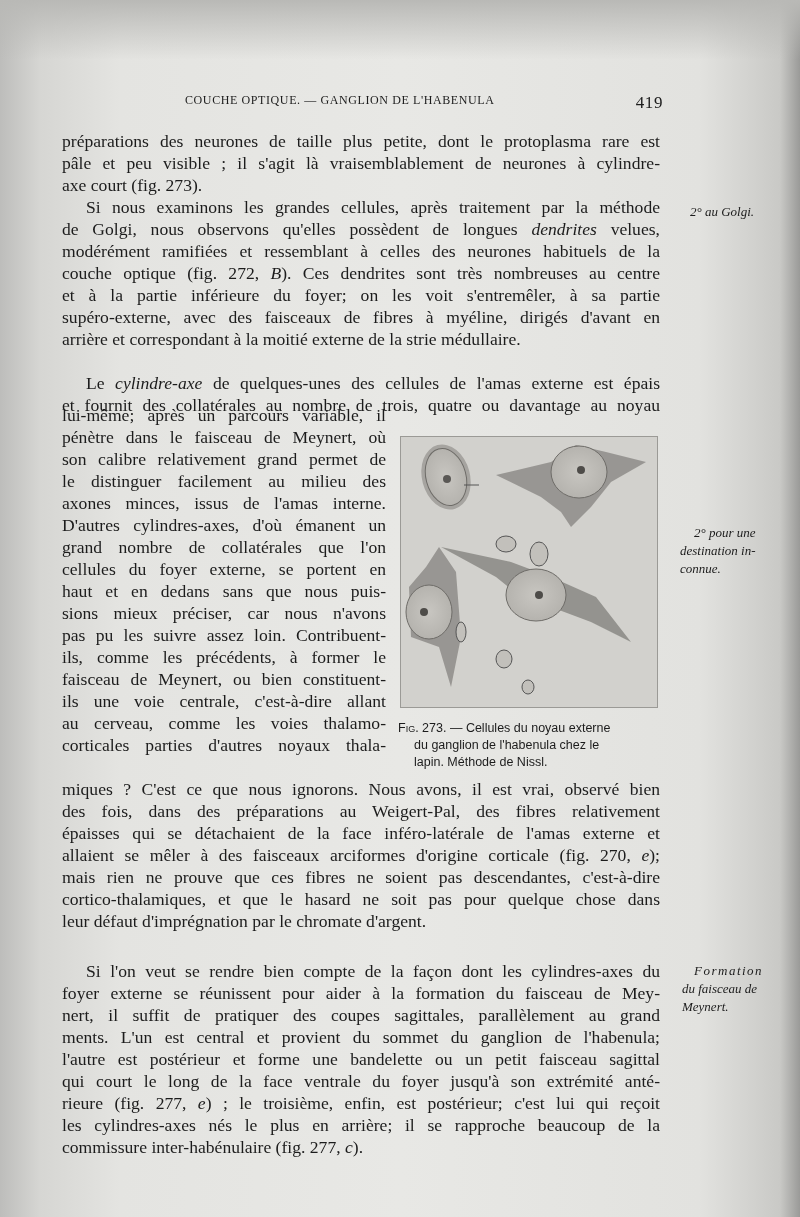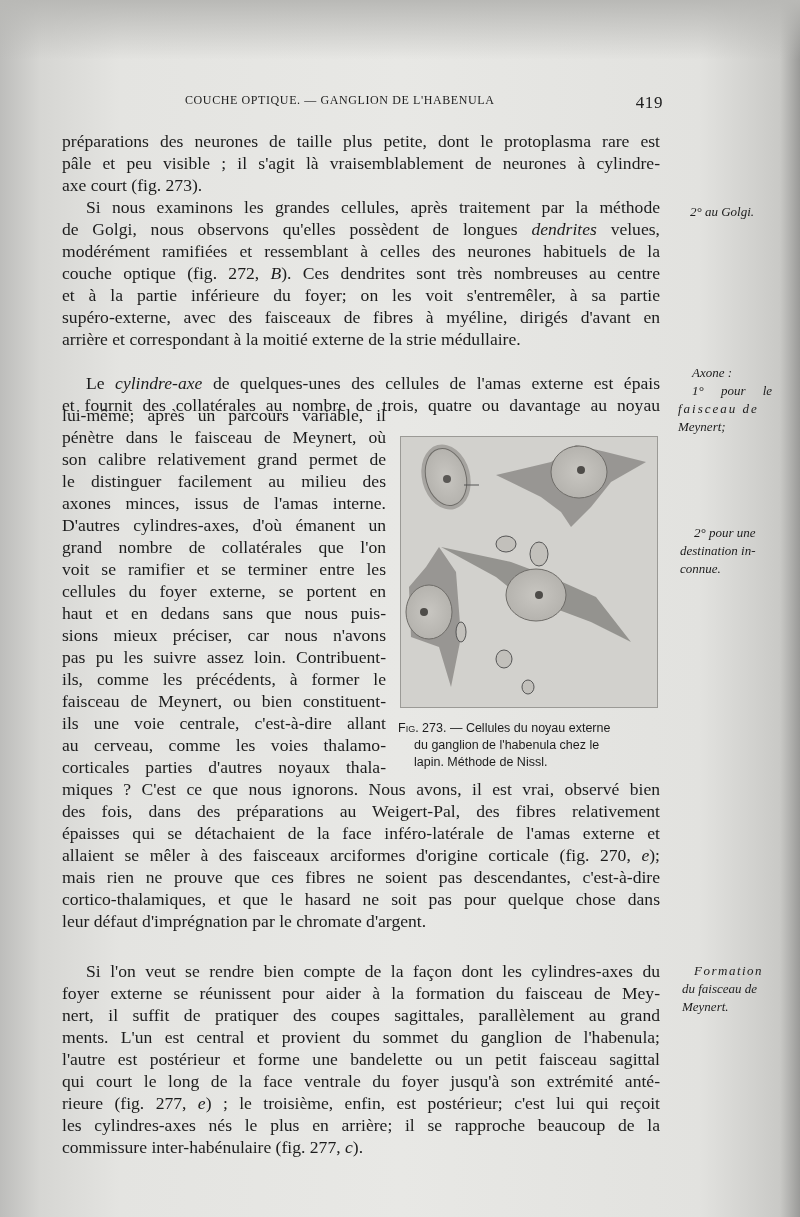--- a/index.html
+++ b/index.html
@@ -82,21 +82,20 @@
   </div>
 
   <div class="body-text body-narrow" style="top:404px;">
     <span class="line">lui-même; après un parcours variable, il</span>
     <span class="line">pénètre dans le faisceau de Meynert, où</span>
     <span class="line">son calibre relativement grand permet de</span>
     <span class="line">le distinguer facilement au milieu des</span>
     <span class="line">axones minces, issus de l'amas interne.</span>
     <span class="line">D'autres cylindres-axes, d'où émanent un</span>
     <span class="line">grand nombre de collatérales que l'on</span>
-    <span class="line">voit se ramifier et se terminer entre les</span>
     <span class="line">cellules du foyer externe, se portent en</span>
     <span class="line">haut et en dedans sans que nous puis-</span>
     <span class="line">sions mieux préciser, car nous n'avons</span>
     <span class="line">pas pu les suivre assez loin. Contribuent-</span>
     <span class="line">ils, comme les précédents, à former le</span>
     <span class="line">faisceau de Meynert, ou bien constituent-</span>
     <span class="line">ils une voie centrale, c'est-à-dire allant</span>
     <span class="line">au cerveau, comme les voies thalamo-</span>
     <span class="line">corticales parties d'autres noyaux thala-</span>
   </div>
@@ -170,26 +169,20 @@
     <span class="line">l'autre est postérieur et forme une bandelette ou un petit faisceau sagittal</span>
     <span class="line">qui court le long de la face ventrale du foyer jusqu'à son extrémité anté-</span>
     <span class="line"><span>rieure (fig. 277,</span> <i>e</i><span>) ; le troisième, enfin, est postérieur; c'est lui qui reçoit</span></span>
     <span class="line">les cylindres-axes nés le plus en arrière; il se rapproche beaucoup de la</span>
     <span class="line last"><span>commissure inter-habénulaire (fig. 277,</span> <i>c</i><span>).</span></span>
   </div>
 
   <div class="margin-note" style="top:203px; left:690px;">
     <span class="ml">2° au Golgi.</span>
   </div>
-  <div class="margin-note" style="top:364px; left:678px;">
-    <span class="ml" style="padding-left:14px;">Axone :</span>
-    <span class="ml" style="padding-left:14px; word-spacing:14px;">1° pour le</span>
-    <span class="ml" style="letter-spacing:2px;">faisceau de</span>
-    <span class="ml">Meynert;</span>
-  </div>
   <div class="margin-note" style="top:524px; left:680px;">
     <span class="ml" style="padding-left:14px;">2° pour une</span>
     <span class="ml">destination in-</span>
     <span class="ml">connue.</span>
   </div>
   <div class="margin-note" style="top:962px; left:682px;">
     <span class="ml" style="padding-left:12px; letter-spacing:1.5px;">Formation</span>
     <span class="ml">du faisceau de</span>
     <span class="ml">Meynert.</span>
   </div>

